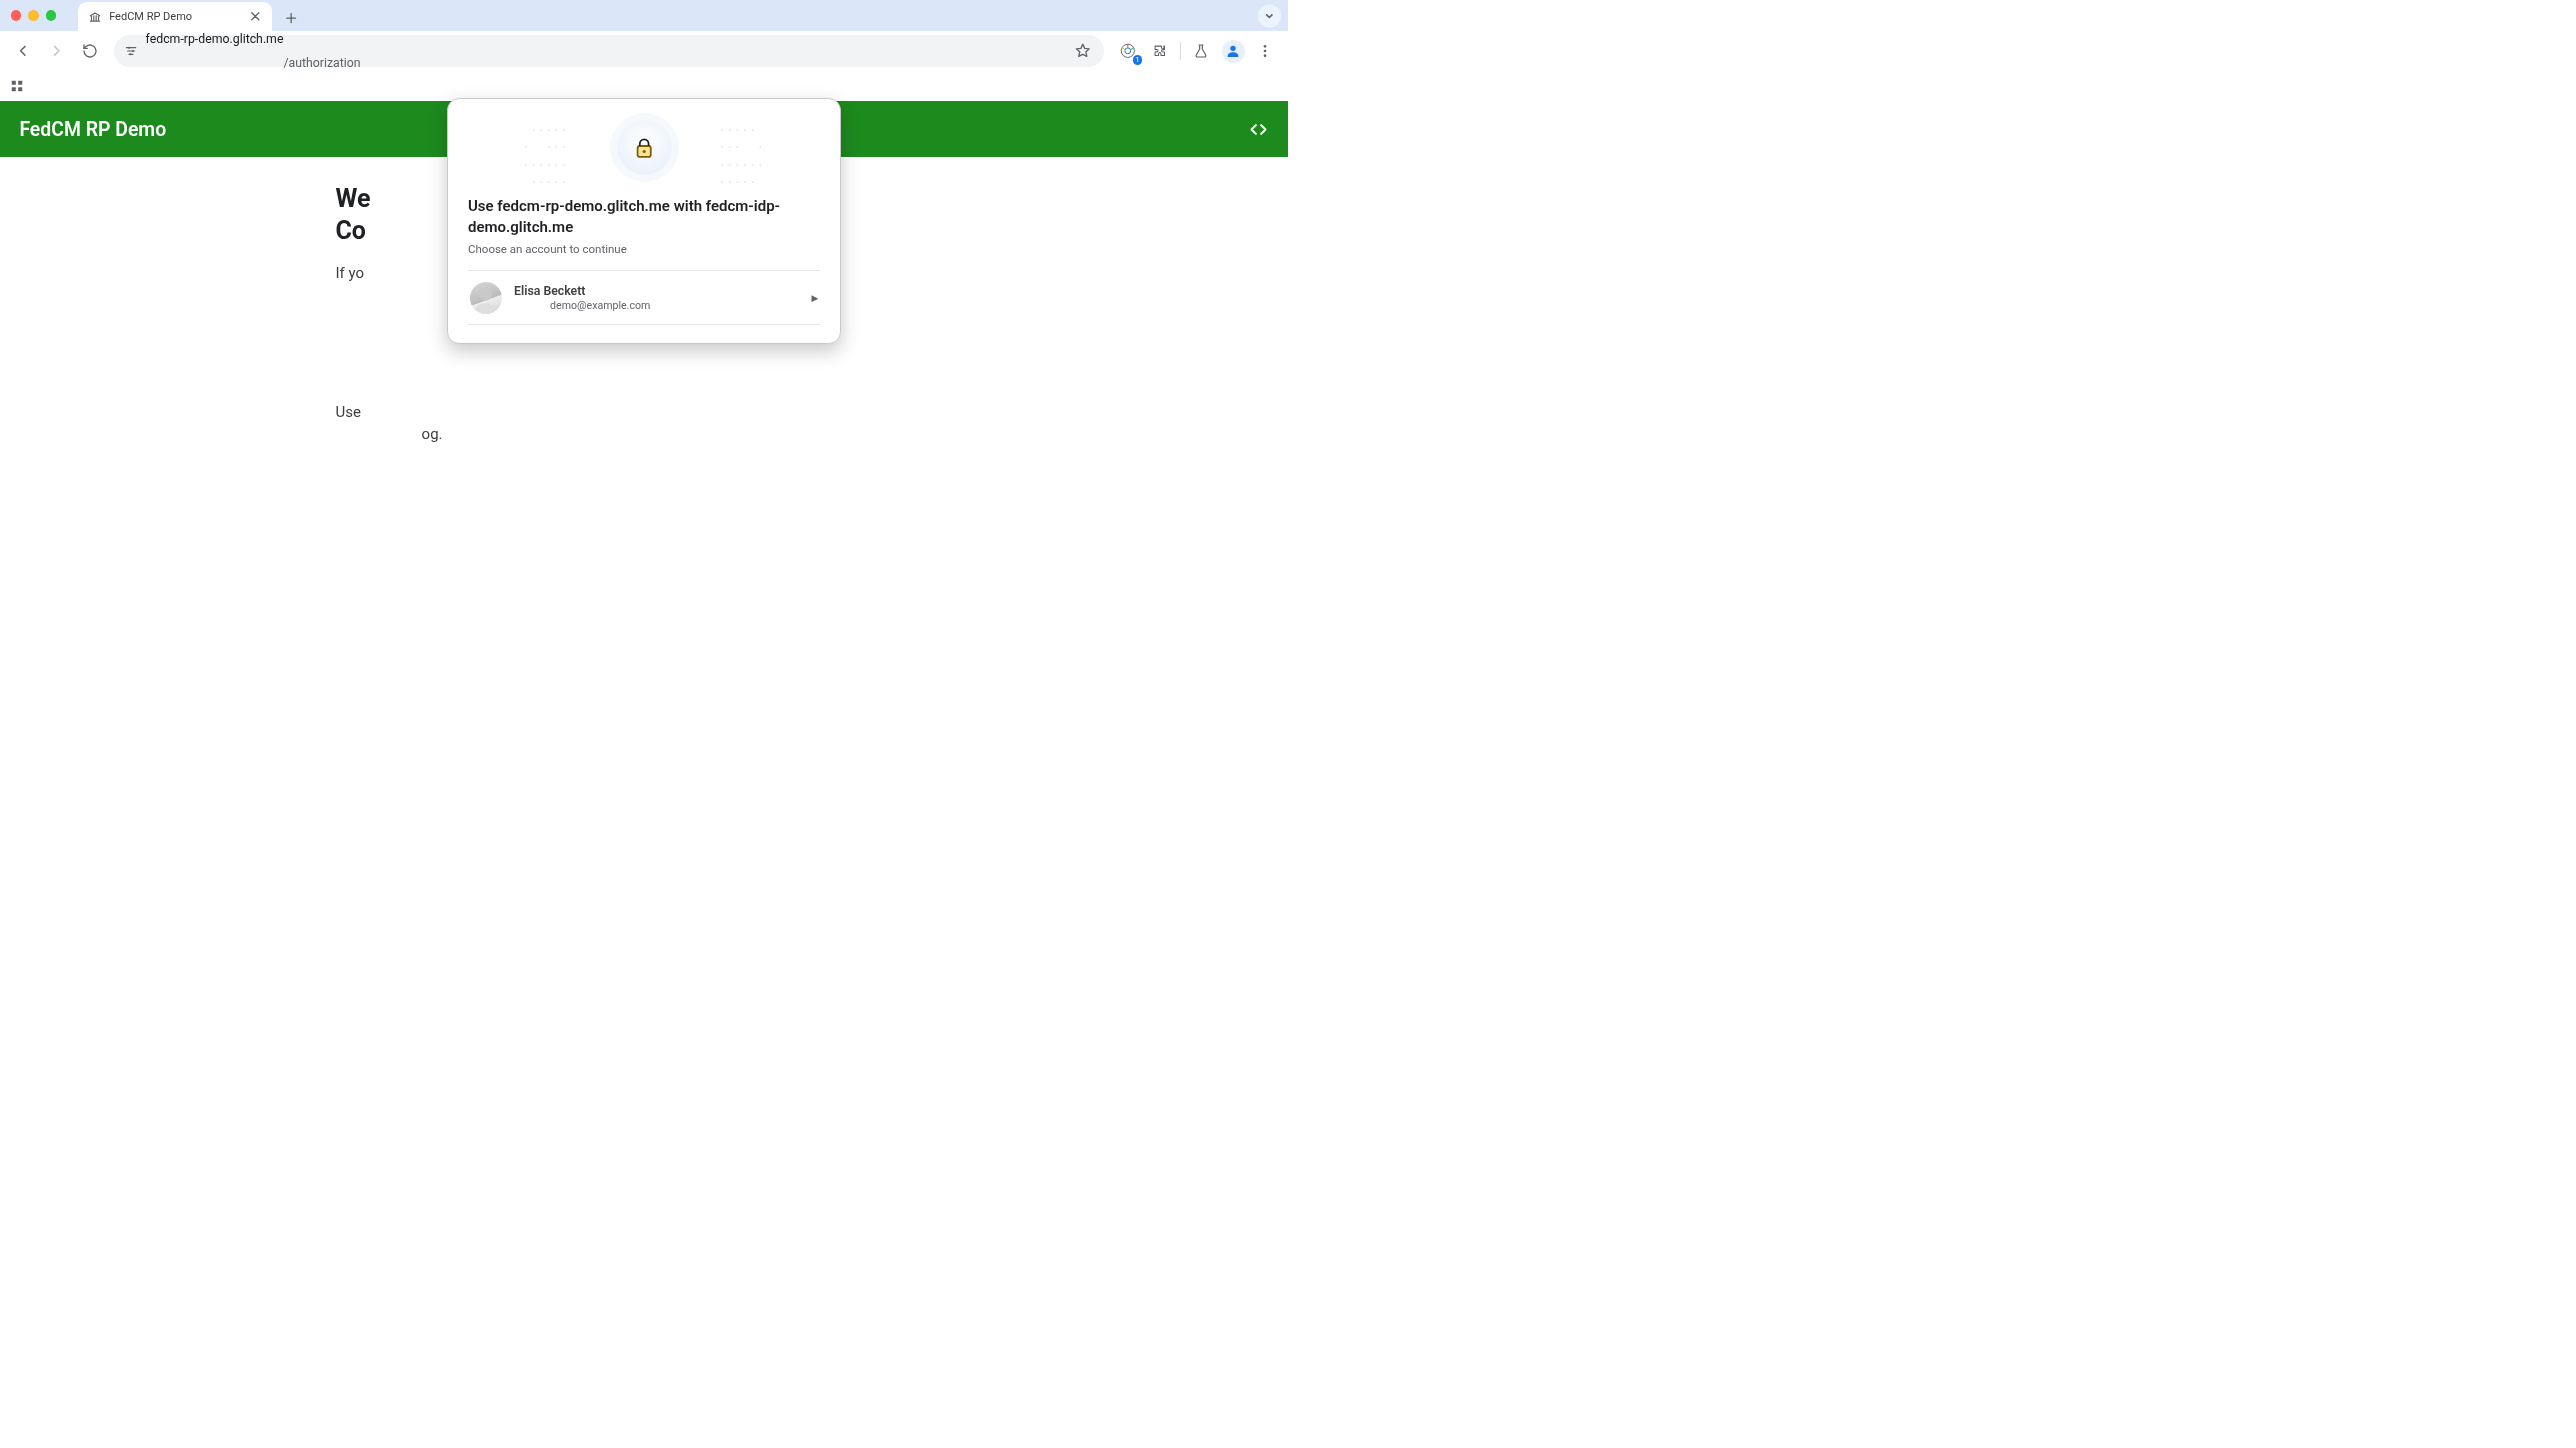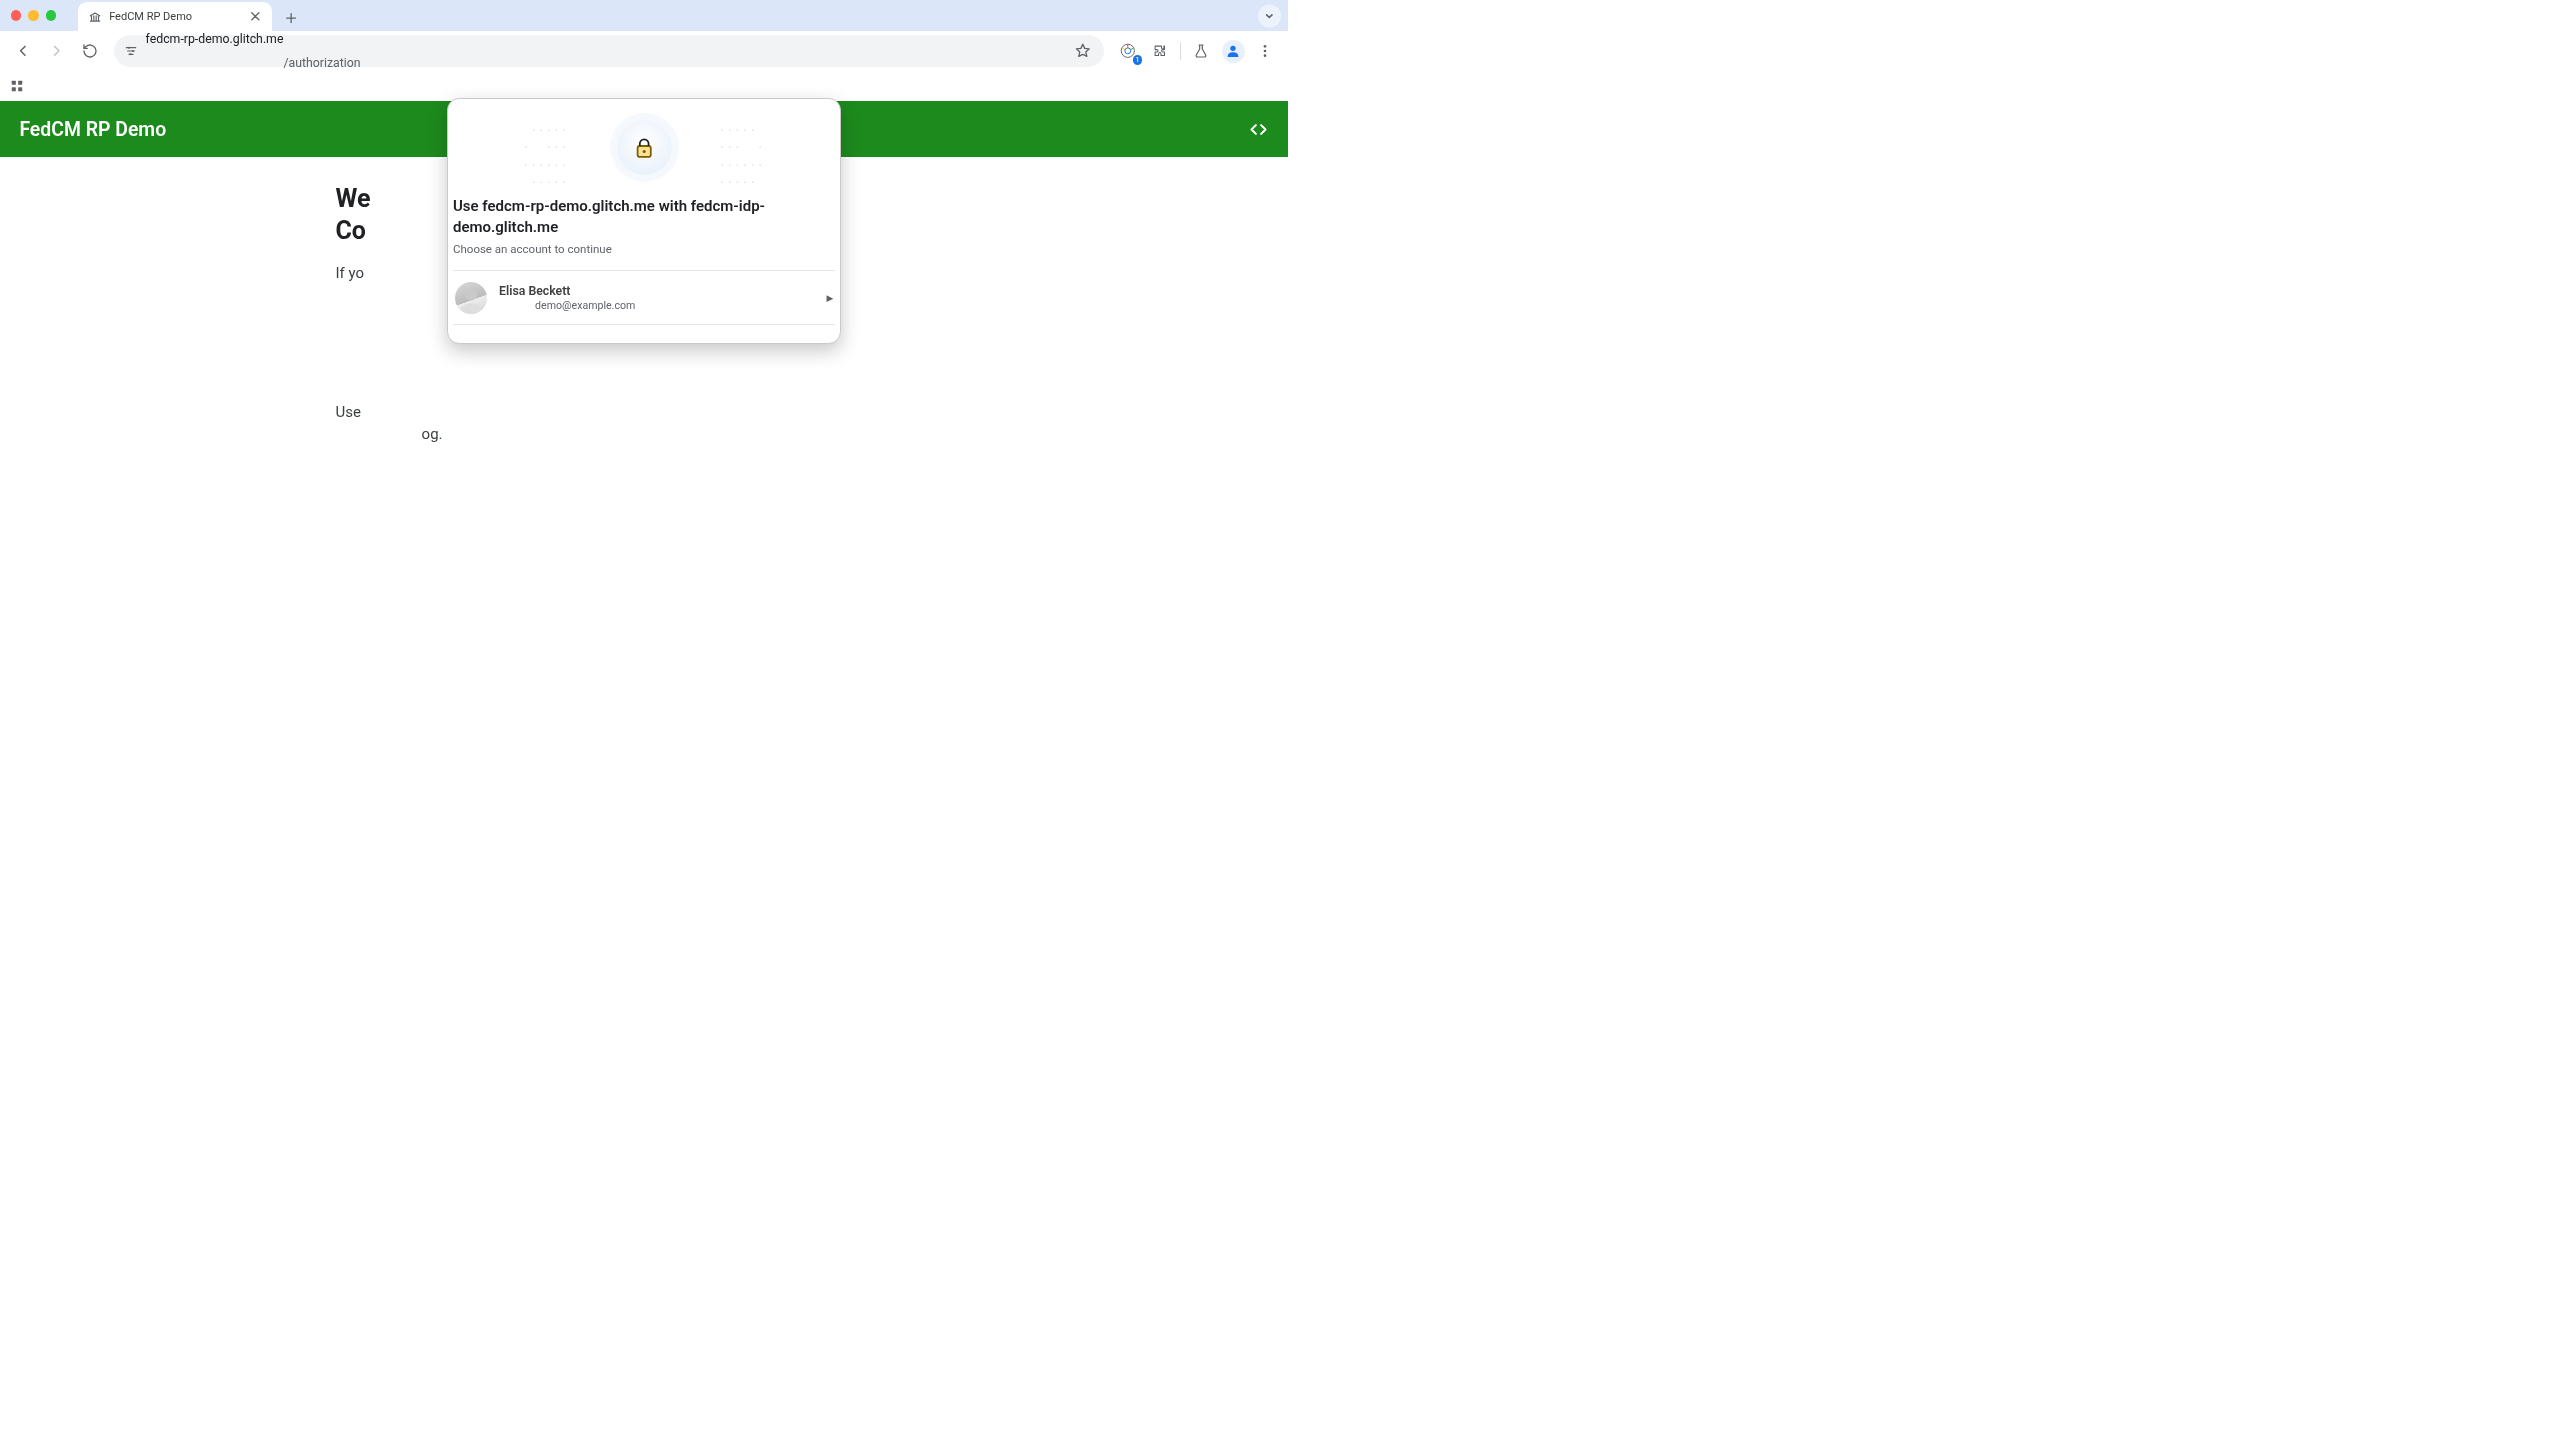--- a/index.html
+++ b/index.html
@@ -44,21 +44,21 @@
   .content h1 { font-size: 25px; font-weight: 700; margin: 0 0 16px 0; line-height: 1.25; }
   .content p { font-size: 15px; line-height: 1.5; color: #3c4043; }
 
   
   .dialog { position: absolute; top: -2.6px; left: 50%; transform: translateX(-50%); width: 394px; background: #fff; border: 0.9px solid #c9c9c9; border-radius: 12.3px; box-shadow: 0 7px 19.4px rgba(0,0,0,.22); padding-bottom: 17.6px; overflow: hidden; }
   .dialog-hero { height: 97px; display: flex; align-items: center; justify-content: center; position: relative; }
   .hero-dots { position: absolute; font-family: monospace; color: #d9dde2; font-size: 9.7px; letter-spacing: 1.8px; line-height: 1.8; user-select: none; }
   .hero-dots.left { left: 75px; top: 19.4px; text-align: right; }
   .hero-dots.right { right: 75px; top: 19.4px; text-align: left; }
   .hero-badge { width: 55px; height: 55px; border-radius: 50%; background: radial-gradient(circle at 50% 40%, #fff 0%, #eef4fc 60%, #e6eef9 100%); box-shadow: 0 0 0 7px rgba(230,238,249,.4); display:flex; align-items:center; justify-content:center; }
-  .dialog-body { padding: 0 5px; }
+  .dialog-body { padding: 0 20px; }
   .dialog-title { font-size: 15px; font-weight: 600; color: #1f2124; line-height: 1.35; margin: 0 0 5.3px 0; }
   .dialog-sub { font-size: 11.5px; color: #5f6368; margin: 0 0 14px 0; }
   .account-row { display: flex; align-items: center; gap: 12.3px; padding: 10.6px 1.8px; border-top: 0.9px solid #e4e6ea; border-bottom: 0.9px solid #e4e6ea; cursor: pointer; }
   .avatar-sm { width: 32px; height: 32px; border-radius: 50%; background: linear-gradient(160deg,#d9d9d9,#bcbcbc 55%,#eee 56%,#cfcfcf); display:flex; align-items:flex-end; justify-content:center; overflow:hidden; }
   .account-text { flex: 1; }
   .account-name { font-size: 12.3px; font-weight: 600; color: #404040; }
   .account-email { font-size: 10.6px; color: #5f6368; margin-top: 0.9px; margin-left: 36px; }
   .account-caret { color: #5f6368; font-size: 8.8px; }
   .dialog-buttons { display: flex; justify-content: space-between; padding: 19.4px 17.6px 0 17.6px; }
   .pill-btn { border: 0.9px solid #c8d6f2; background: #fff; color: #1a6df0; font-size: 12.3px; font-weight: 500; padding: 7px 14px; border-radius: 16px; cursor: pointer; }

